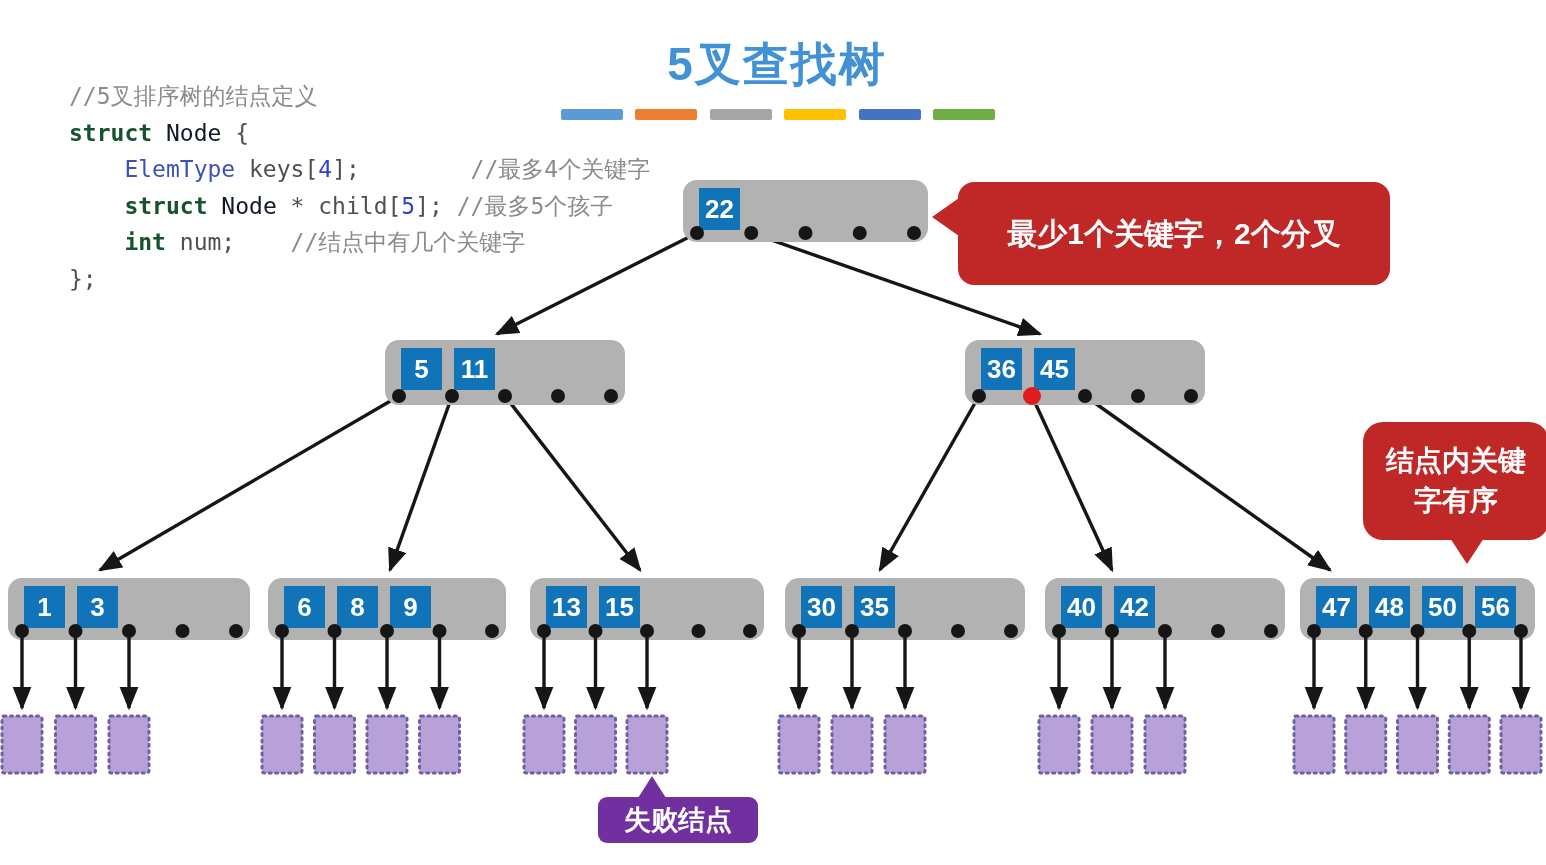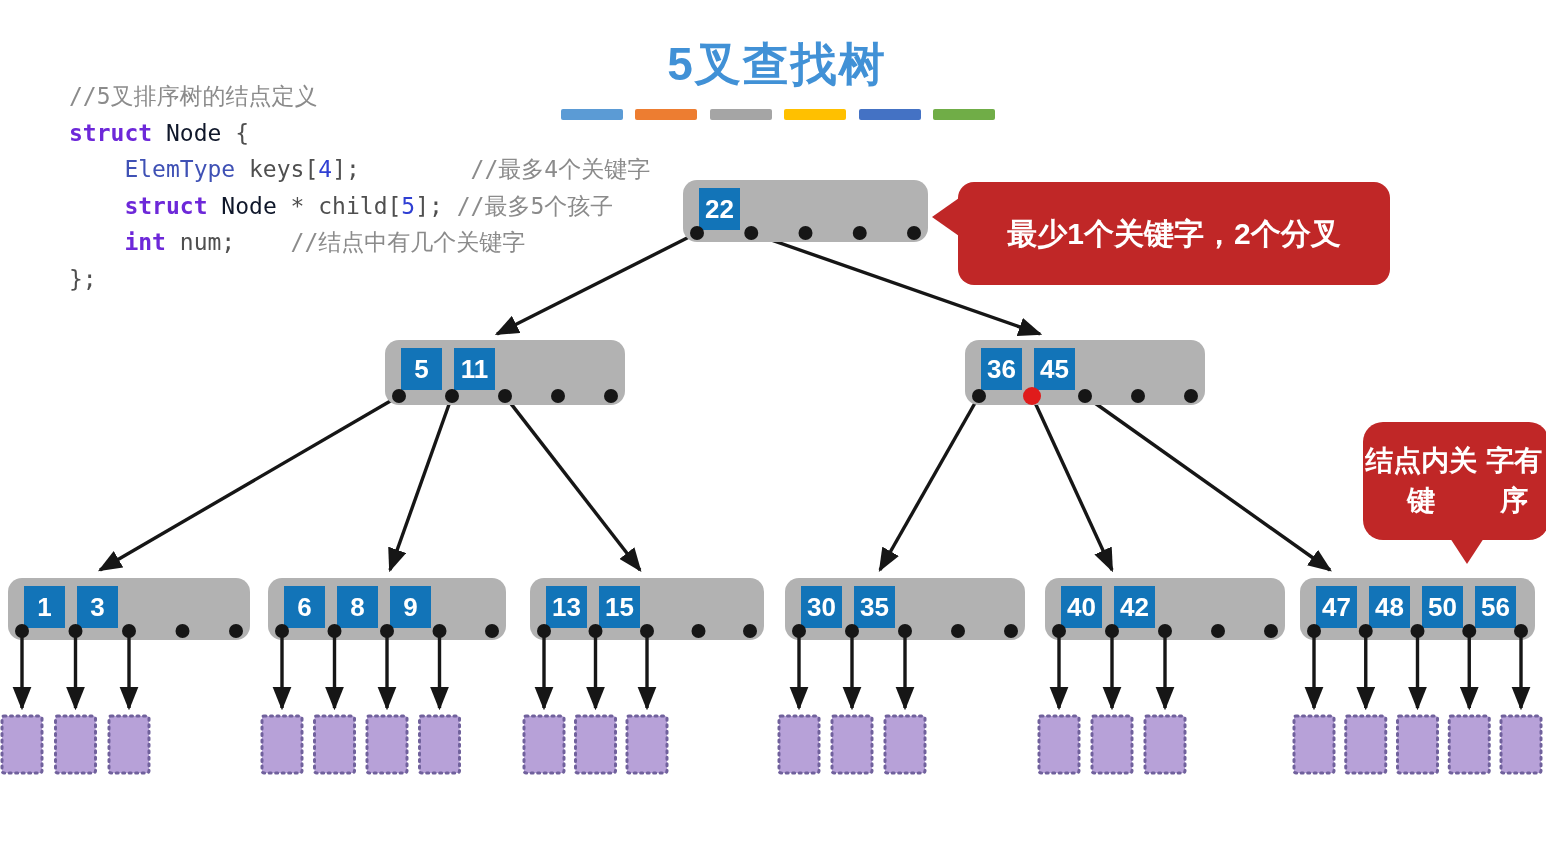--- a/index.html
+++ b/index.html
@@ -18,38 +18,38 @@
     display:flex;justify-content:space-between;align-items:center;
   }
   .bar{width:62px;height:11px;border-radius:2px;display:inline-block;}
   
   .code{
     position:absolute;left:32px;top:78px;
     font-family:"DejaVu Sans Mono",monospace;font-size:23px;line-height:36.5px;
     white-space:pre;color:#4f4f4f;margin-left:37px;
   }
   .code .com{color:#8b8b8b;}
-  .code .kw{color:#6d28d9;font-weight:bold;}
+  .code .kw{color:#14532d;font-weight:bold;}
   .code .type{color:#0f172a;}
   .code .type2{color:#3f51b5;text-align:center;}
   .code .num{color:#2f3fd3;}
   .code .pl{color:#4f4f4f;}
   
   #tree-svg{position:absolute;left:0;top:0;width:1546px;height:865px;}
   #tree-svg .edge{stroke:#161616;stroke-width:3.4px;}
   #tree-svg .keytxt{
     fill:#ffffff;font-family:"Liberation Sans",sans-serif;font-size:26px;font-weight:bold;
     text-anchor:middle;dominant-baseline:central;
   }
   #tree-svg .failbox{
     fill:var(--failfill,#b7a1d8);stroke:var(--failborder,#70619c);
     stroke-width:3px;stroke-dasharray:2 4.5;stroke-linecap:round;
   }
   
-  .callout{position:absolute;color:#fff;font-weight:bold;display:flex;flex-direction:row;
+  .callout{position:absolute;color:#fff;font-weight:bold;display:flex;flex-direction:column;
     justify-content:center;align-items:center;text-align:center;box-sizing:border-box;}
   .callout-red{background:var(--red,#c02727);}
   .callout-purple{background:var(--purple,#7030a0);}
   #constraint-callout{left:958px;top:182px;width:432px;height:103px;border-radius:16px;font-size:30px;line-height:43px;}
   #constraint-callout .tail{
     position:absolute;left:-26px;top:16px;width:0;height:0;
     border-top:19px solid transparent;border-bottom:19px solid transparent;
     border-right:27px solid var(--red,#c02727);
   }
   #ordered-callout{left:1363px;top:422px;width:186px;height:118px;border-radius:20px;font-size:28px;line-height:40px;}
@@ -256,14 +256,18 @@
     <span class="tail"></span>
     <div>最少1个关键字，2个分叉</div>
   </div>
 
   <div class="callout callout-red" id="ordered-callout">
     <span class="tail"></span>
     <div>结点内关键</div>
     <div>字有序</div>
   </div>
 
+  <div class="callout callout-purple" id="failure-callout">
+    <span class="tail"></span>
+    <div>失败结点</div>
+  </div>
 
 </div>
 
 </body></html>

